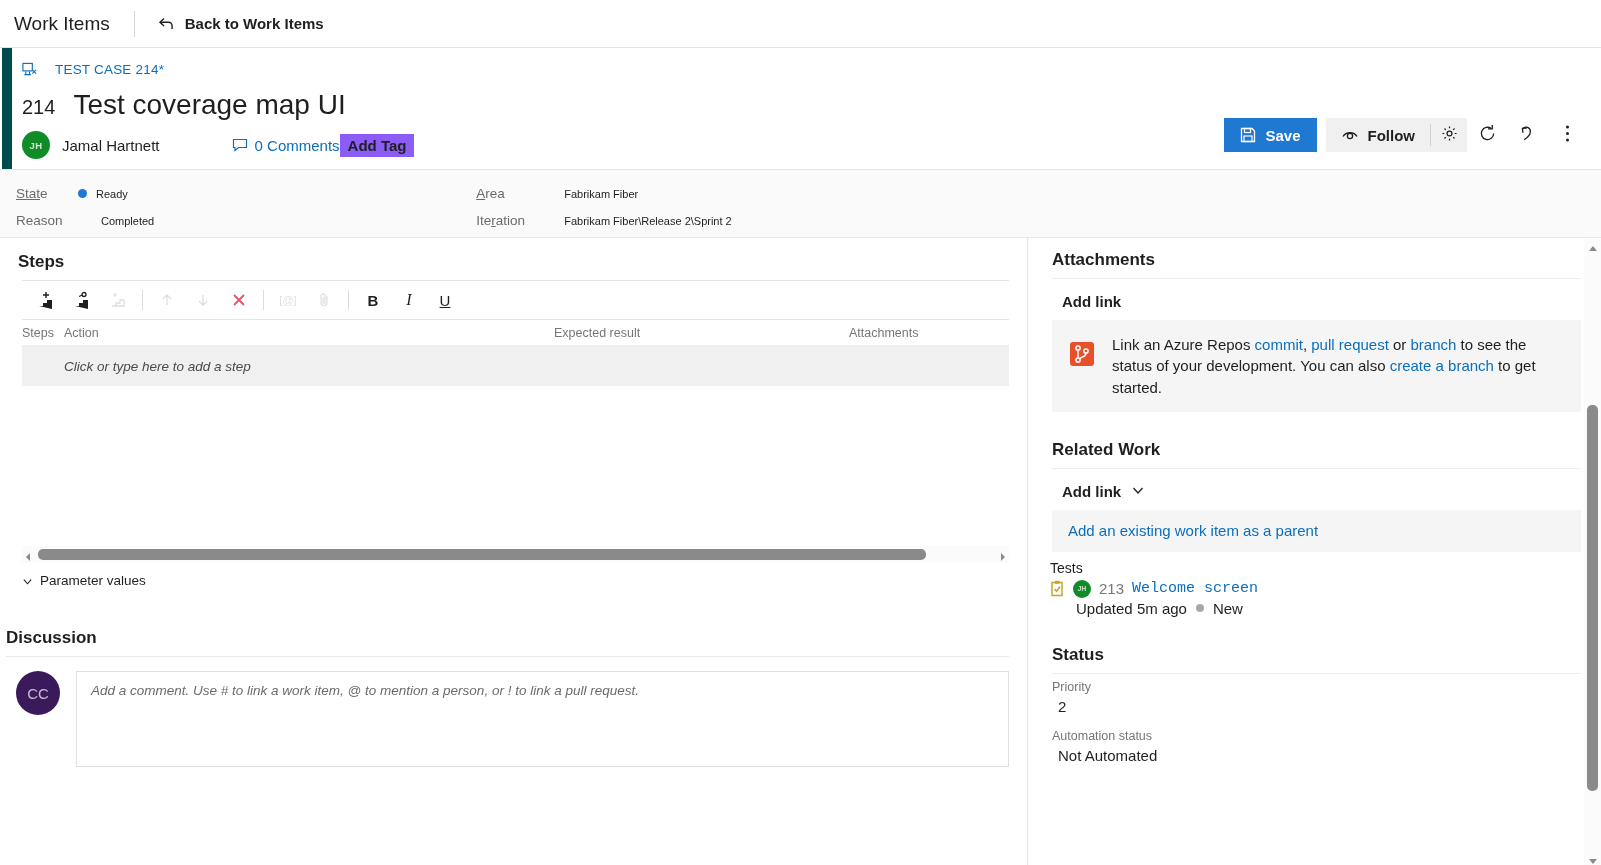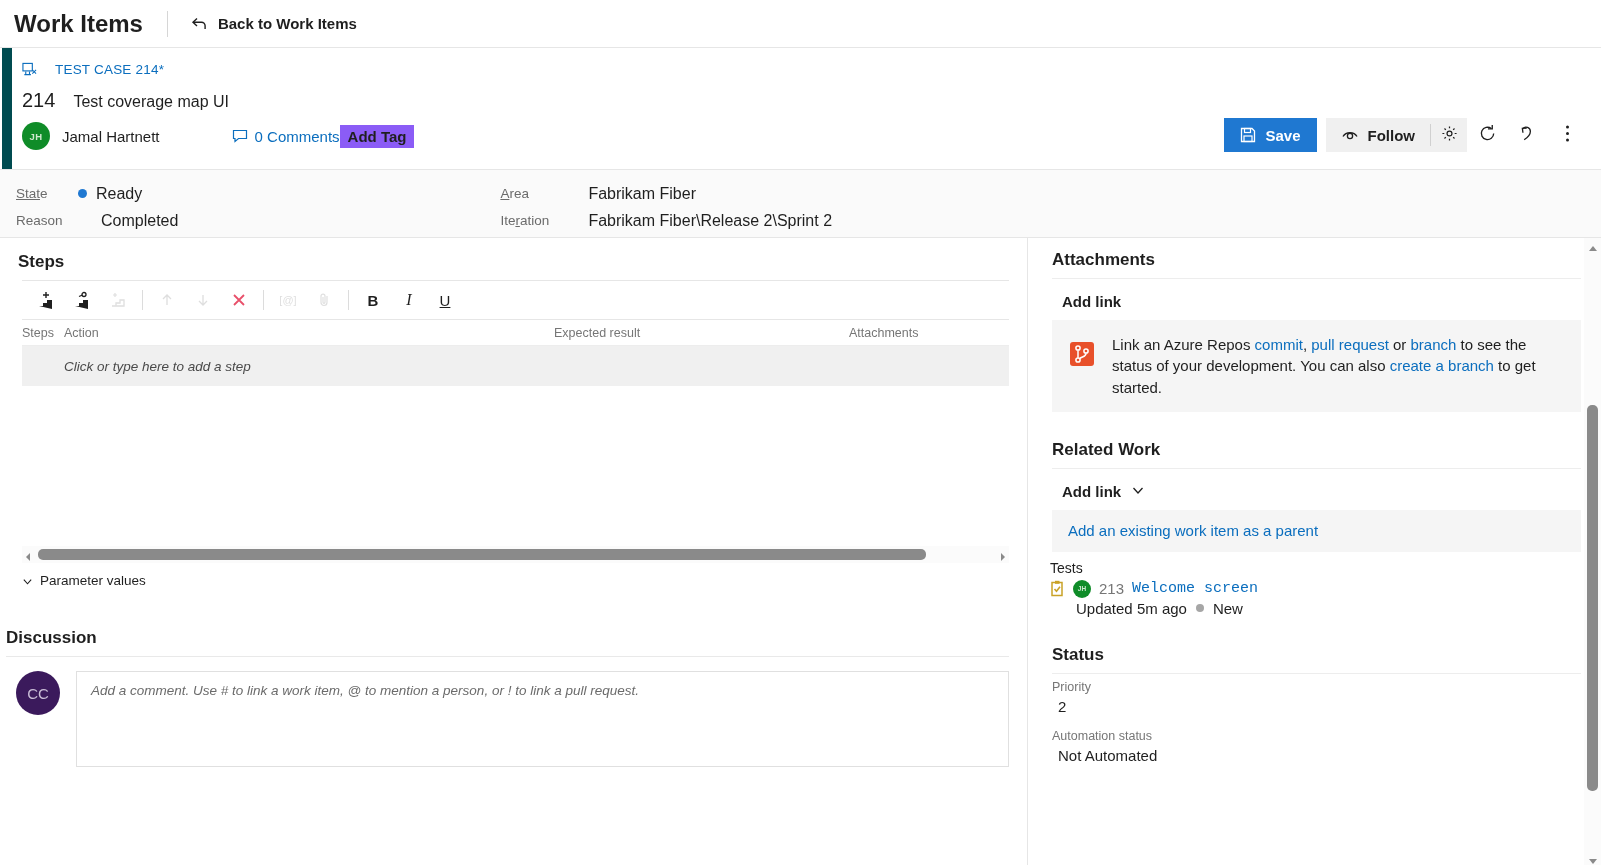--- a/index.html
+++ b/index.html
@@ -14,21 +14,21 @@
   .page { position: relative; width: 1601px; height: 865px; background:#fff; }
 
   
   .topbar {
     height: 48px;
     display: flex; align-items: center;
     border-bottom: 1px solid #e6e6e6;
     background: #fff;
     padding-left: 14px;
   }
-  .topbar-title { font-size: 24px; color: #1f1f1f; font-weight: 700; padding-right: 24px; }
+  .topbar-title { font-size: 19px; color: #1f1f1f; font-weight: 400; padding-right: 24px; }
   .topbar-sep { width:1px; height:26px; background:#d6d6d6; }
   .back-link {
     display:flex; align-items:center; gap:10px;
     padding-left: 22px; font-size:15px; font-weight:700; color:#1f1f1f;
     cursor: pointer;
   }
   .back-arrow { width:18px; height:18px; display:block; }
 
   
   .wi-header {
@@ -41,21 +41,21 @@
   .accent {
     position:absolute; left: 2px; top: 0; bottom: 0;
     width: 10px; background: #004b50;
   }
   .wi-inner { padding-left: 22px; padding-right: 14px; }
   .wi-type-row { display:flex; align-items:center; gap:18px; height:22px; }
   .wi-type-icon { width:15px; height:15px; display:block; }
   .wi-type-text { font-size:13.5px; color:#0b6ebe; letter-spacing:.2px; }
   .wi-title-row { display:flex; align-items:baseline; gap:18px; margin-top: 9px; }
   .wi-id { font-size:20px; color:#1f1f1f; }
-  .wi-title { font-size:16px; color:#1f1f1f; }
+  .wi-title { font-size:28px; color:#1f1f1f; }
   .wi-meta-row { display:flex; align-items:center; margin-top: 10px; position:relative; }
   .avatar {
     width:28px; height:28px; border-radius:50%;
     background:#0f8c28; color:#cfe8cf;
     display:flex; align-items:center; justify-content:center;
     font-size:9.5px; font-weight:700; letter-spacing:.4px;
     flex: 0 0 auto;
   }
   .assignee { font-size:15px; color:#1f1f1f; margin-left:12px; }
   .comments-wrap { display:flex; align-items:center; gap:7px; margin-left:72px; cursor:pointer; }
@@ -100,21 +100,21 @@
     background:#fafafa;
     border-bottom:1px solid #e6e6e6;
     padding: 10px 0 6px 0;
     height: 68px;
   }
   .field-col { padding-left: 16px; }
   .field-col.c2 { padding-left: 322px; }
   .field-row { display:flex; align-items:center; height:27px; }
   .field-label { font-size:13.5px; color:#6b6b6b; width: 62px; flex:0 0 auto; }
   .field-label.wide { width: 88px; }
-  .field-value { font-size:16px; color:#1f1f1f; display:flex; align-items:center; gap:9px; }
+  .field-value { font-size:11px; color:#1f1f1f; display:flex; align-items:center; gap:9px; }
   .state-dot { width:9px; height:9px; border-radius:50%; background:#1f78d1; display:inline-block; }
   .uline { text-decoration: underline; }
 
   
   .body { display:flex; height: 630px; }
   .left-pane { width: 1027px; padding: 0 0 0 0; overflow:hidden; position:relative; }
   .right-pane { flex:1; border-left:1px solid #e6e6e6; position:relative; overflow:hidden; }
 
   .sec-title { font-size:17px; font-weight:700; color:#1f1f1f; }
 

